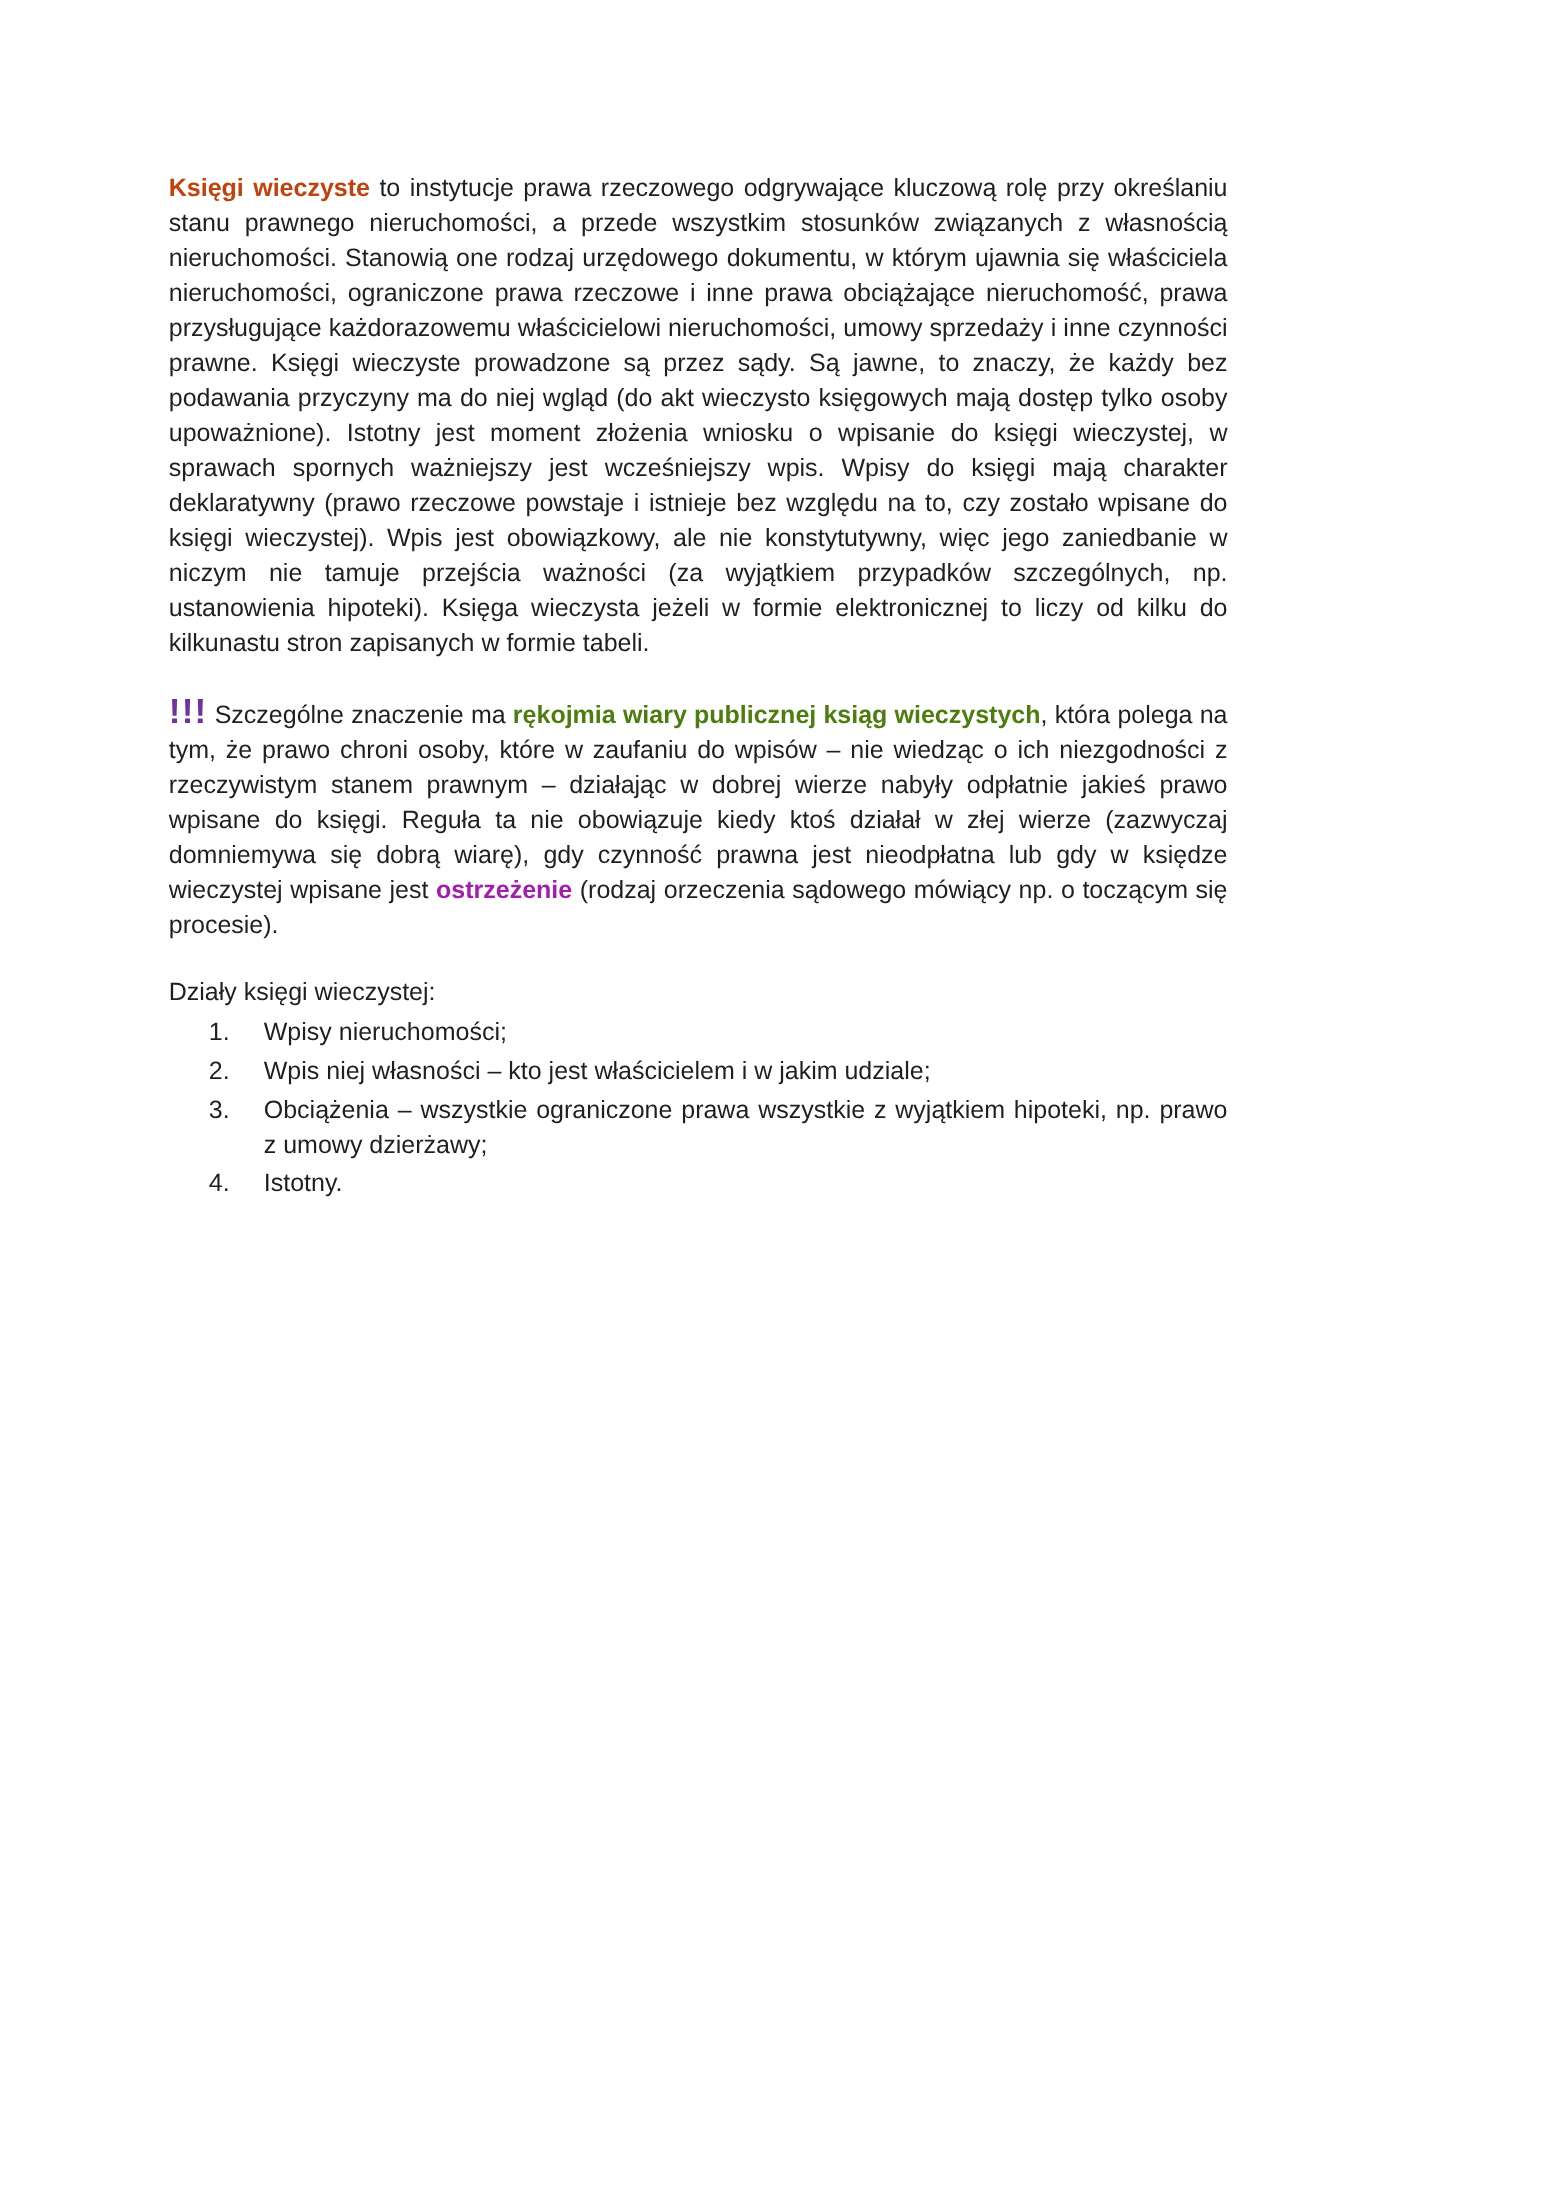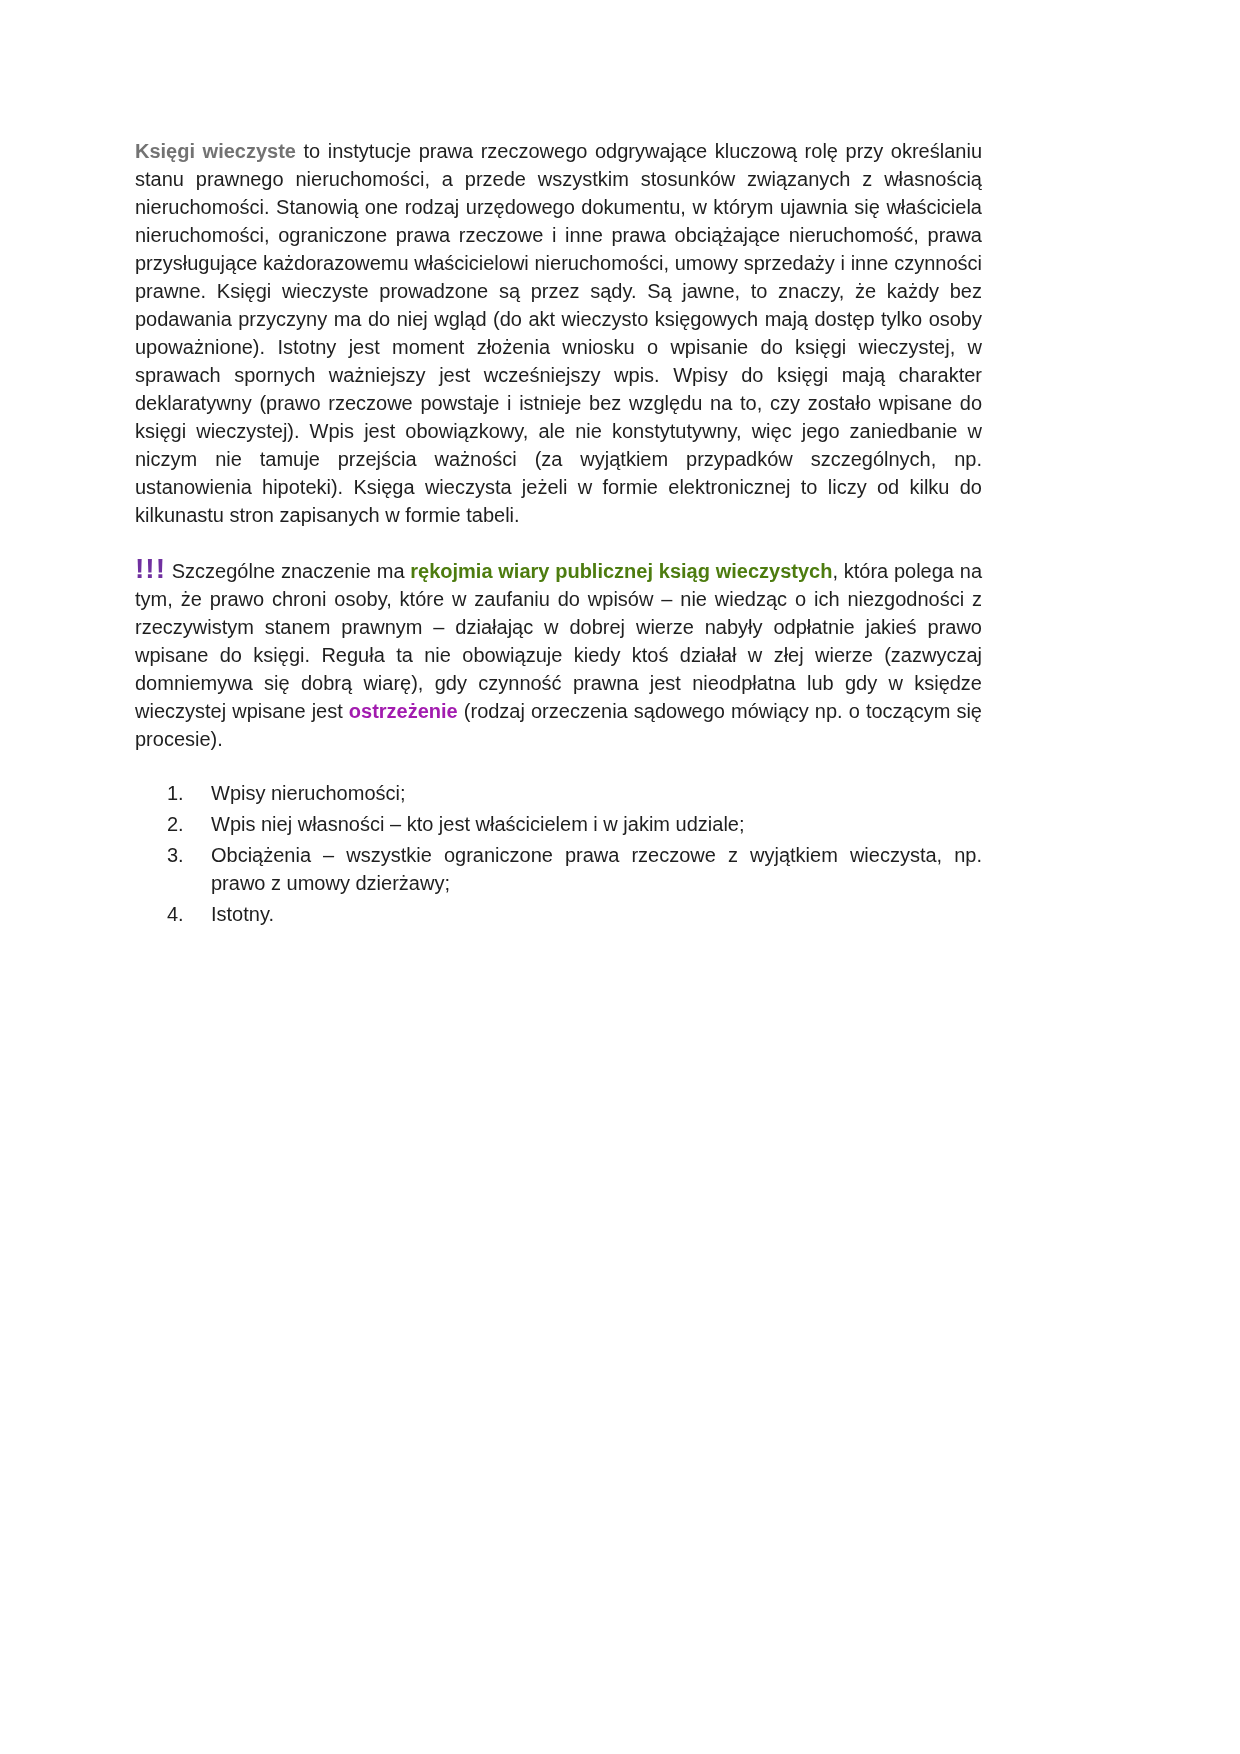--- a/index.html
+++ b/index.html
@@ -14,21 +14,21 @@
     padding: 137px 258px 0 135px;
     overflow: hidden;
   }
   .para {
     font-size: 20px;
     line-height: 28px;
     text-align: justify;
     margin-bottom: 26px;
   }
   .lead-green {
-    color: #737373;
+    color: #c2410c;
     font-weight: bold;
   }
   .exclaim {
     color: #7030a0;
     font-weight: bold;
     font-size: 28px;
     line-height: 28px;
     letter-spacing: 1px;
   }
   .hl-orange {
@@ -65,33 +65,34 @@
 </style>
 </head>
 <body>
 
 <div class="page">
 
   <p class="para"><span class="lead-green">Księgi wieczyste</span><span> to instytucje prawa rzeczowego odgrywające kluczową rolę przy określaniu stanu prawnego nieruchomości, a przede wszystkim stosunków związanych z własnością nieruchomości. Stanowią one rodzaj urzędowego dokumentu, w którym ujawnia się właściciela nieruchomości, ograniczone prawa rzeczowe i inne prawa obciążające nieruchomość, prawa przysługujące każdorazowemu właścicielowi nieruchomości, umowy sprzedaży i inne czynności prawne. Księgi wieczyste prowadzone są przez sądy. Są jawne, to znaczy, że każdy bez podawania przyczyny ma do niej wgląd (do akt wieczysto księgowych mają dostęp tylko osoby upoważnione). Istotny jest moment złożenia wniosku o wpisanie do księgi wieczystej, w sprawach spornych ważniejszy jest wcześniejszy wpis. Wpisy do księgi mają charakter deklaratywny (prawo rzeczowe powstaje i istnieje bez względu na to, czy zostało wpisane do księgi wieczystej). Wpis jest obowiązkowy, ale nie konstytutywny, więc jego zaniedbanie w niczym nie tamuje przejścia ważności (za wyjątkiem przypadków szczególnych, np. ustanowienia hipoteki). Księga wieczysta jeżeli w formie elektronicznej to liczy od kilku do kilkunastu stron zapisanych w formie tabeli.</span></p>
 
   <p class="para"><span class="exclaim">!!!</span><span> Szczególne znaczenie ma </span><span class="hl-orange">rękojmia wiary publicznej ksiąg wieczystych</span><span>, która polega na tym, że prawo chroni osoby, które w zaufaniu do wpisów – nie wiedząc o ich niezgodności z rzeczywistym stanem prawnym – działając w dobrej wierze nabyły odpłatnie jakieś prawo wpisane do księgi. Reguła ta nie obowiązuje kiedy ktoś działał w złej wierze (zazwyczaj domniemywa się dobrą wiarę), gdy czynność prawna jest nieodpłatna lub gdy w księdze wieczystej wpisane jest </span><span class="hl-magenta">ostrzeżenie</span><span> (rodzaj orzeczenia sądowego mówiący np. o toczącym się procesie).</span></p>
 
+  <p class="list-title">Działy księgi wieczystej:</p>
 
   <ol class="doc-list">
     <li>
       <span class="num">1.</span>
       <span class="itext">Wpisy nieruchomości;</span>
     </li>
     <li>
       <span class="num">2.</span>
       <span class="itext">Wpis niej własności – kto jest właścicielem i w jakim udziale;</span>
     </li>
     <li>
       <span class="num">3.</span>
-      <span class="itext">Obciążenia – wszystkie ograniczone prawa rzeczowe z wyjątkiem wieczysta, np. prawo z umowy dzierżawy;</span>
+      <span class="itext">Obciążenia – wszystkie ograniczone prawa wszystkie z wyjątkiem hipoteki, np. prawo z umowy dzierżawy;</span>
     </li>
     <li>
       <span class="num">4.</span>
       <span class="itext">Istotny.</span>
     </li>
   </ol>
 
 </div>
 
 </body></html>

